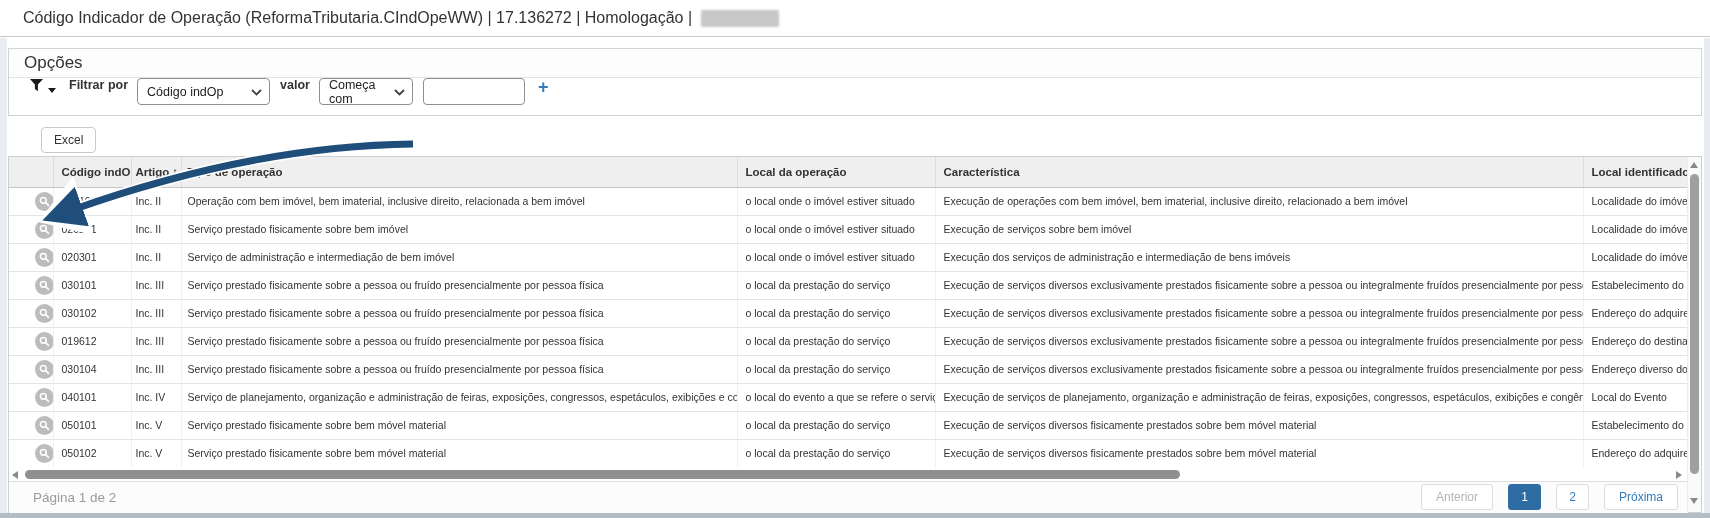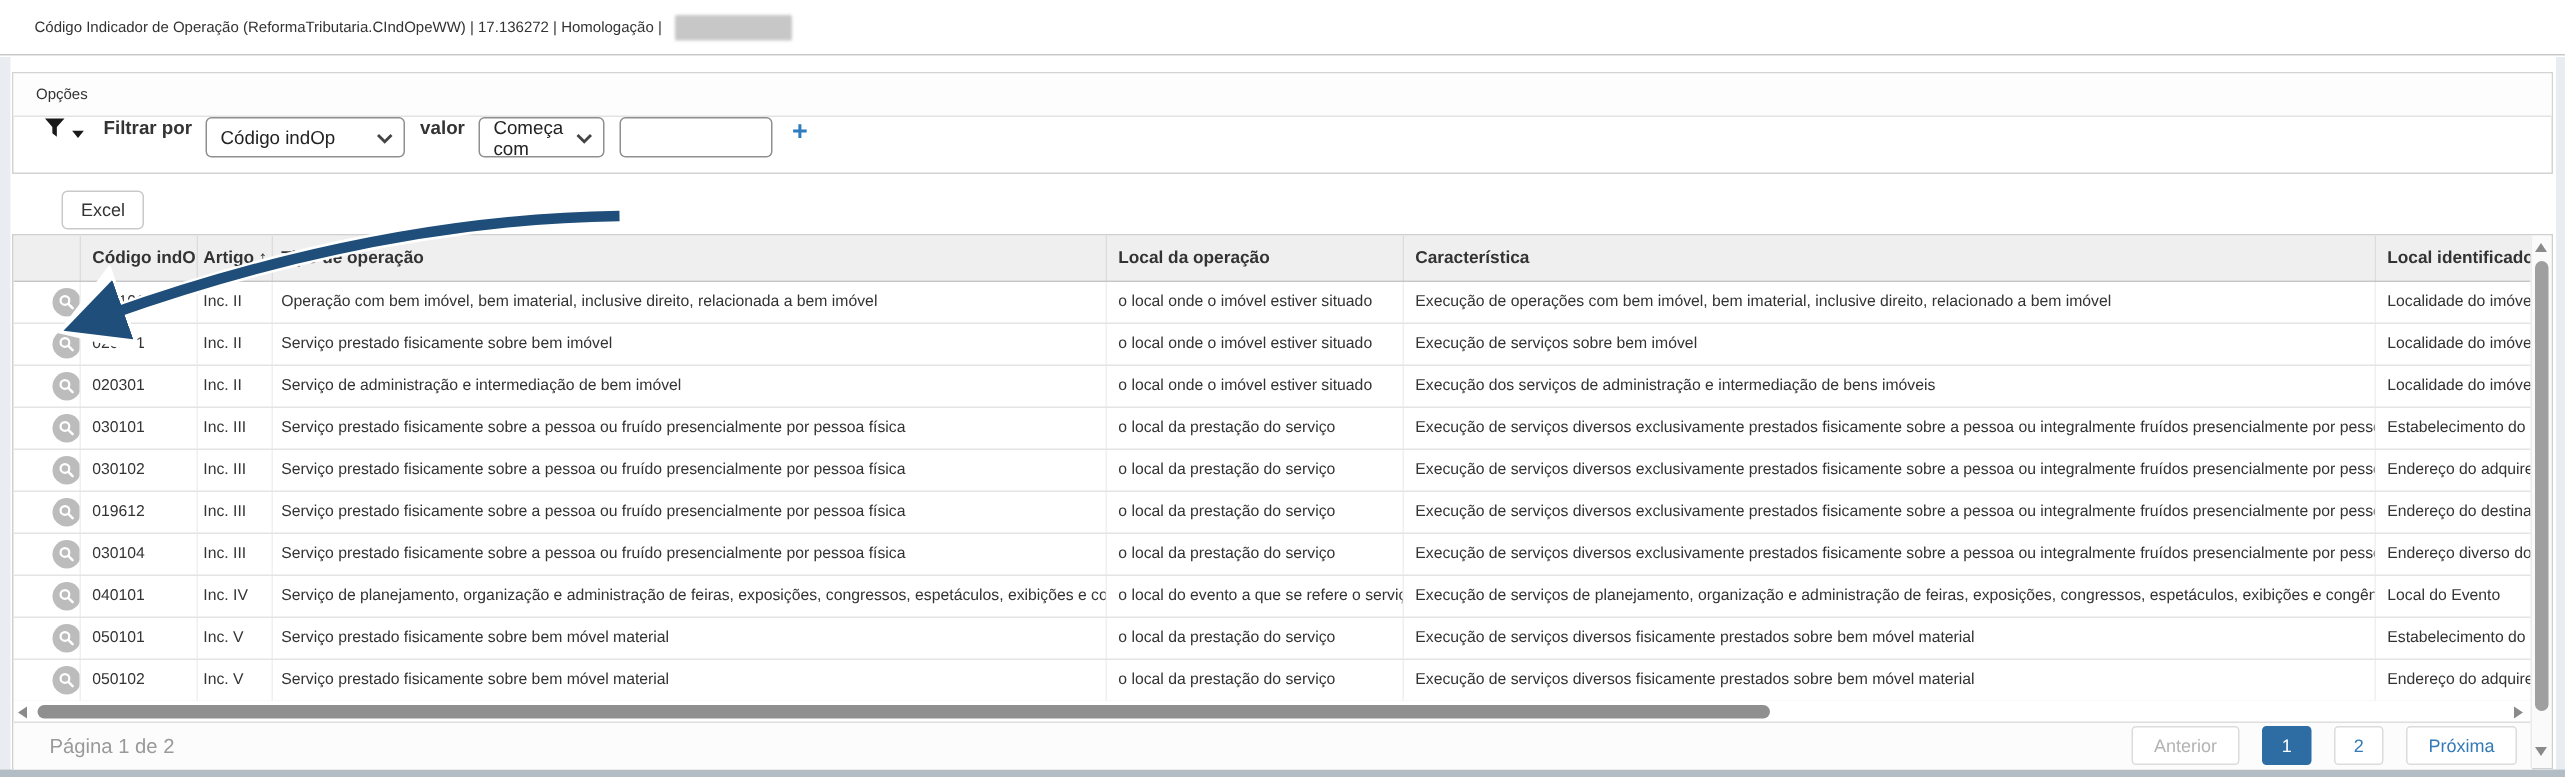--- a/index.html
+++ b/index.html
@@ -1,39 +1,39 @@
 <!DOCTYPE html>
 <html><head>
 <meta charset="utf-8">
 <style>
   html,body{margin:0;padding:0;}
   body{width:1710px;height:518px;position:relative;overflow:hidden;background:#fff;
        font-family:"Liberation Sans",sans-serif;color:#333;}
   
   .titlebar{position:absolute;left:0;top:0;width:1710px;height:37px;background:#fff;
             border-bottom:1px solid #c9c9c9;display:flex;align-items:center;
-            padding-left:23px;box-sizing:border-box;font-size:10px;color:#333;}
+            padding-left:23px;box-sizing:border-box;font-size:16px;color:#333;}
   .redacted{display:inline-block;width:78px;height:17px;background:#c7c7c7;margin-left:9px;
             filter:blur(1.2px);border-radius:1px;}
   .edge-left{position:absolute;left:0;top:38px;width:7px;height:475px;background:#e9edf1;}
   .edge-right{position:absolute;left:1704px;top:38px;width:6px;height:475px;background:#e9edf1;}
   .edge-bottom{position:absolute;left:0;top:513px;width:1710px;height:5px;background:#b3bdc6;}
   
   .options{position:absolute;left:8px;top:48px;width:1694px;height:68px;border:1px solid #d3d3d3;
            box-sizing:border-box;background:#fff;}
   .options-header{height:28px;border-bottom:1px solid #e3e3e3;display:flex;align-items:center;
-            padding-left:15px;font-size:10px;color:#333;background:#fdfdfd;}
+            padding-left:15px;font-size:17px;color:#333;background:#fdfdfd;}
   .options-row{height:39px;display:flex;align-items:flex-start;padding-left:20px;}
   .filter-btn{display:flex;align-items:center;gap:3px;cursor:pointer;margin-right:13px;}
   .flabel{font-weight:bold;font-size:12.5px;color:#333;margin-right:9px;}
   .select{height:27px;border:1px solid #8f8f8f;border-radius:4px;background:#fff;display:flex;
           align-items:center;justify-content:space-between;font-size:12.5px;color:#222;
           padding:0 7px 0 9px;box-sizing:border-box;margin-right:10px;cursor:pointer;}
   .sel-field{width:133px;}
-  .sel-oper{width:84px;}
+  .sel-oper{width:94px;}
   .txt-input{height:27px;width:102px;border:1px solid #8f8f8f;border-radius:4px;box-sizing:border-box;
           margin-right:13px;font-size:12.5px;padding:0 6px;outline:none;}
   .plus-btn{color:#2d7dbf;font-size:18px;font-weight:bold;background:none;border:none;
           cursor:pointer;line-height:18px;padding:0;}
   
   .excel-btn{position:absolute;left:23px;top:127px;height:26px;padding:0 12px;border:1px solid #c9c9c9;
           border-radius:4px;background:#fff;font-size:12px;color:#333;cursor:pointer;
           font-family:"Liberation Sans",sans-serif;margin-left:18px;}
   
   .grid-outer{position:absolute;left:8px;top:156px;width:1694px;height:357px;border:1px solid #cfcfcf;

